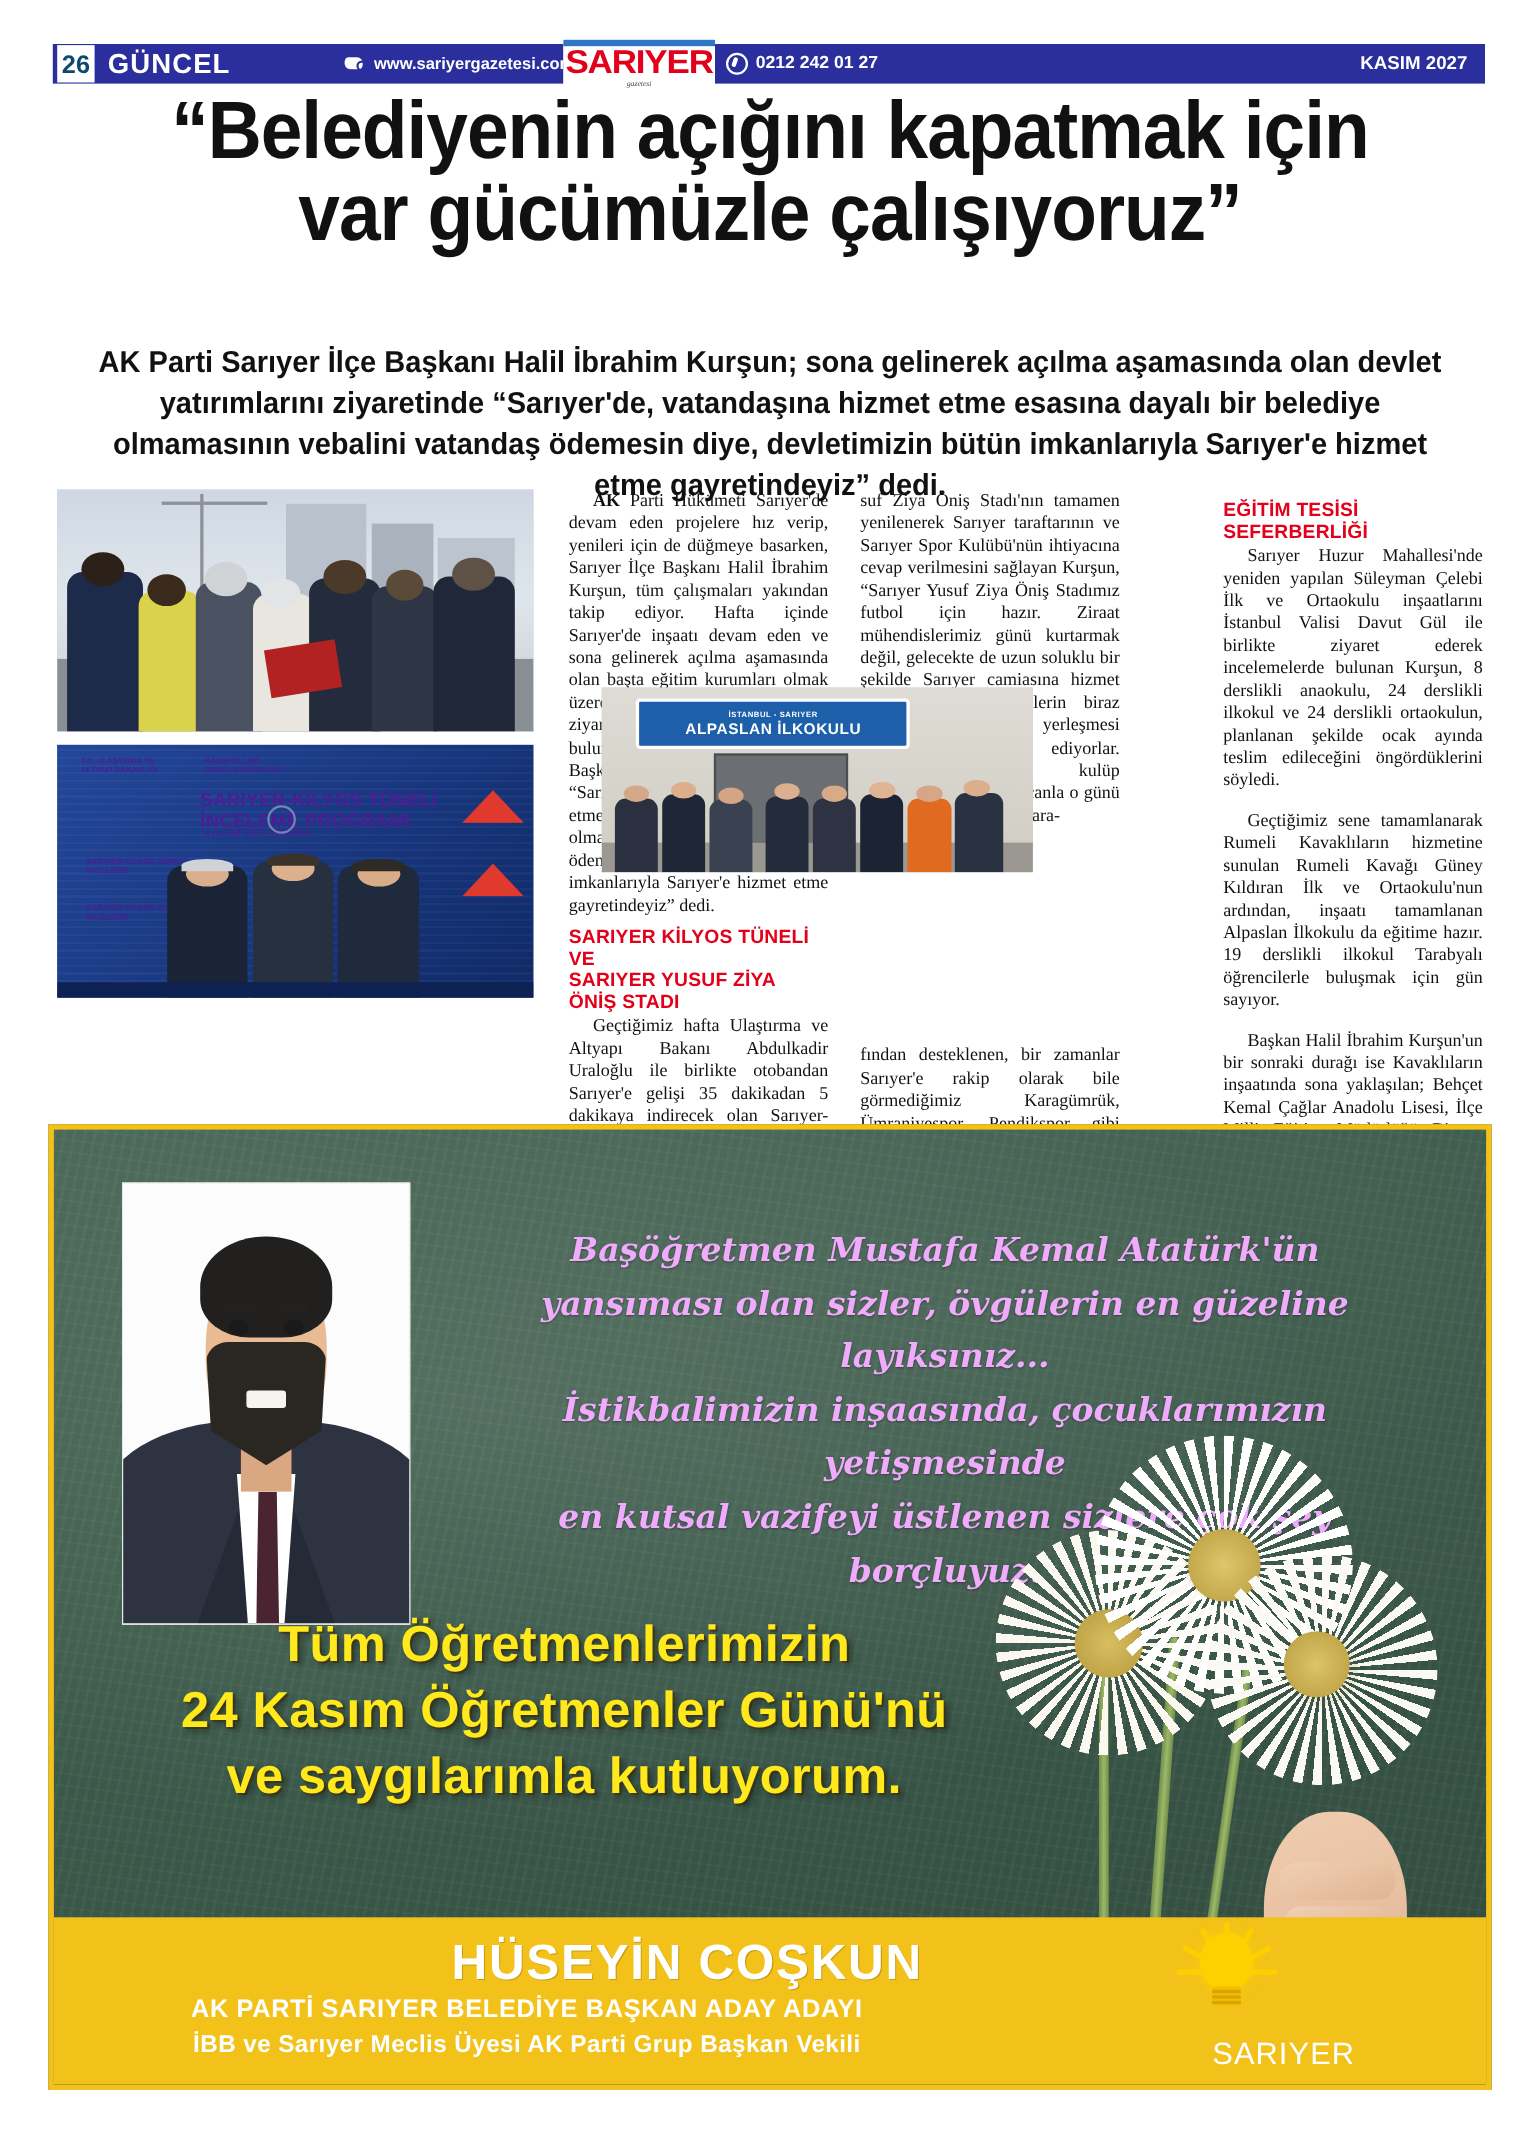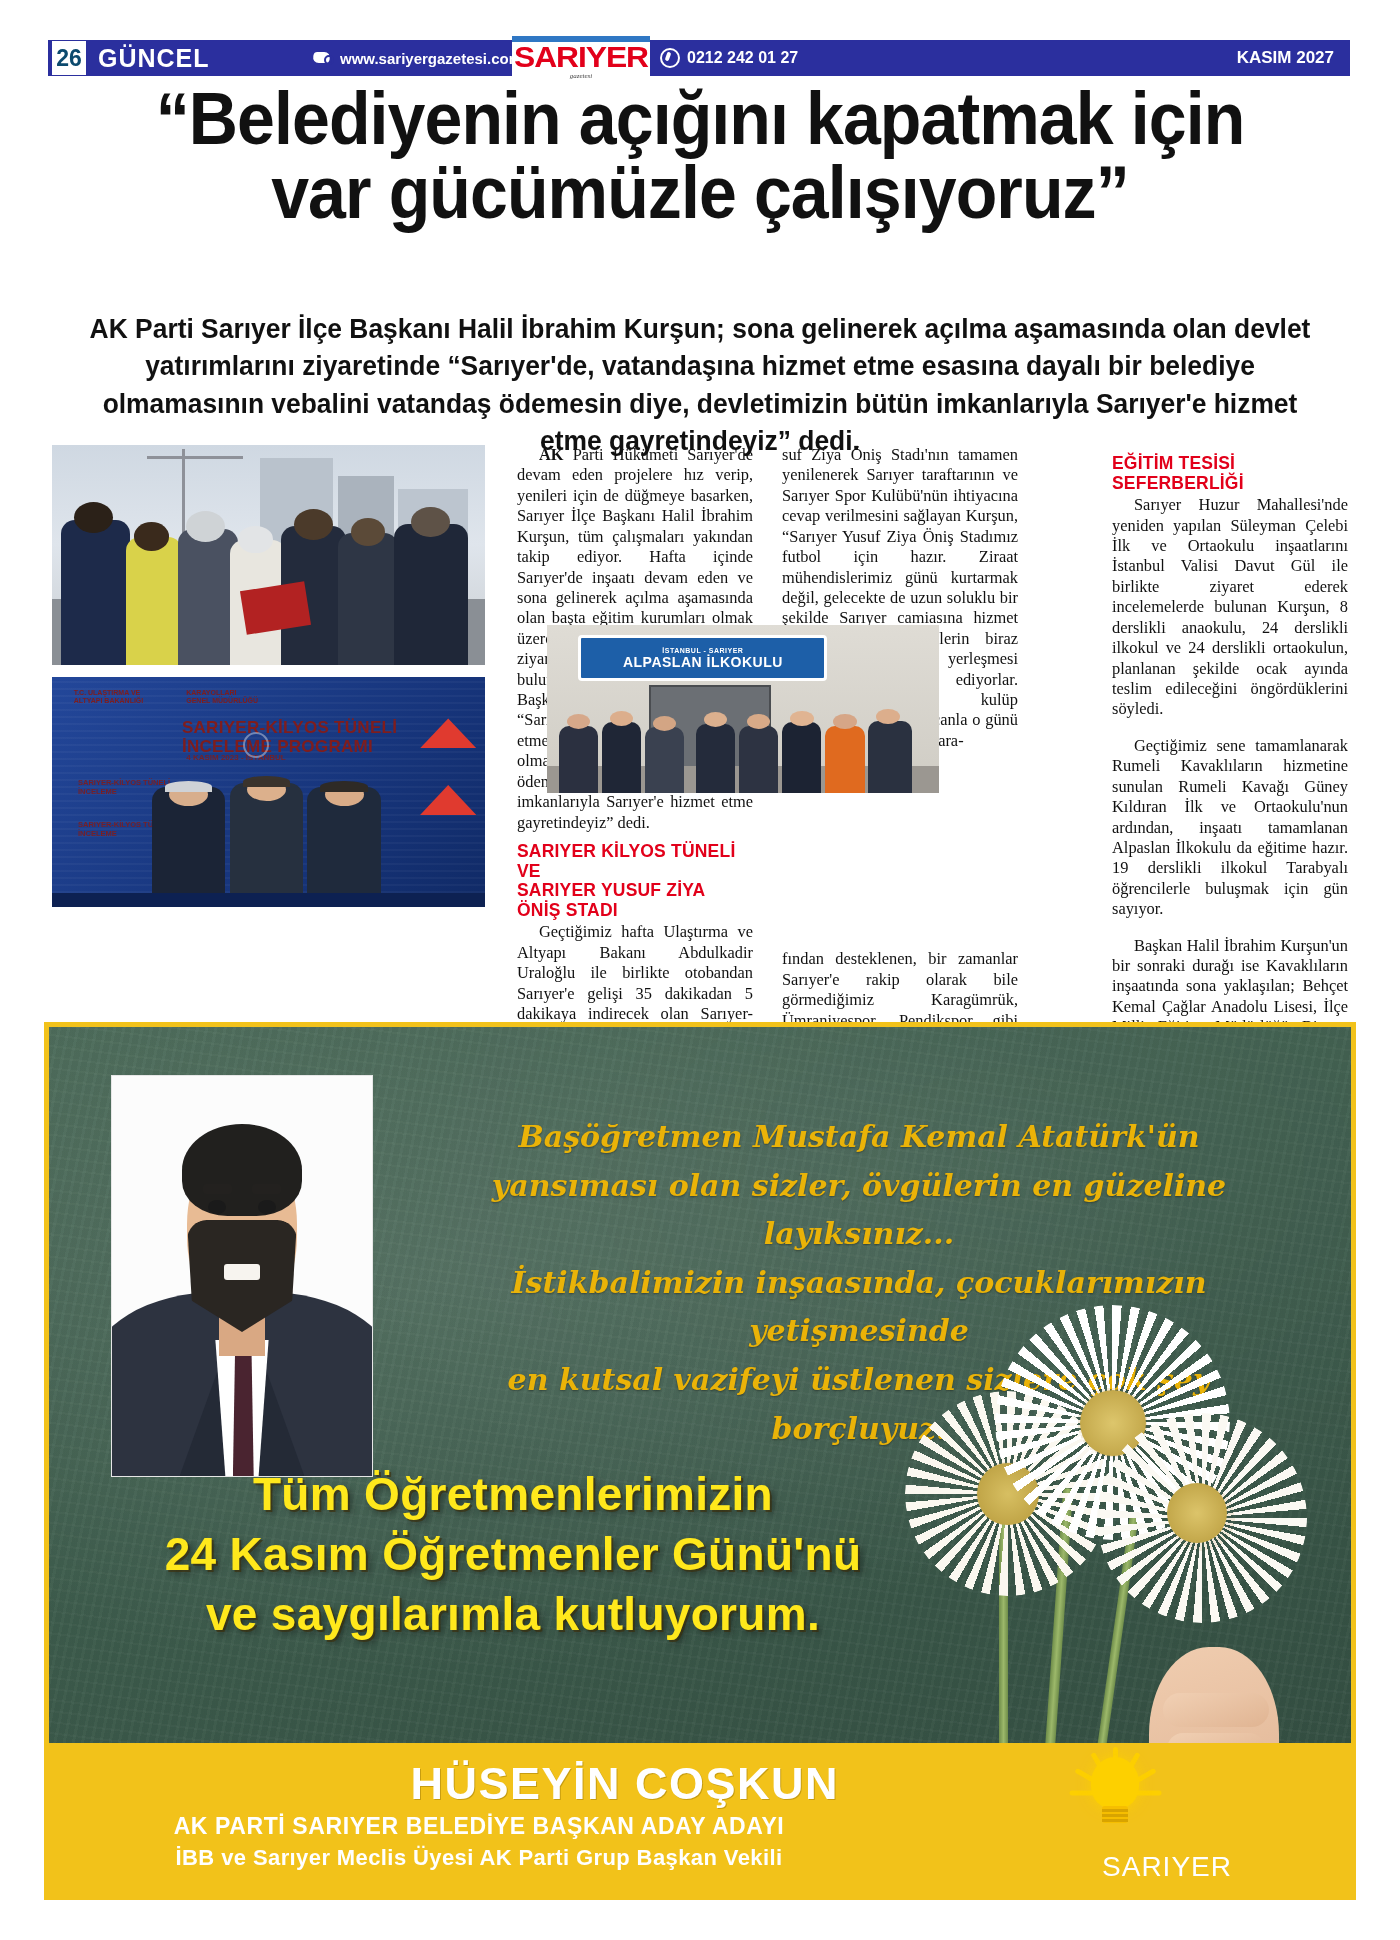--- a/index.html
+++ b/index.html
@@ -132,21 +132,21 @@
   .ph1 .crane{position:absolute;background:#8e9199;}
   .ph1 .p{position:absolute;bottom:0;border-radius:14px 14px 0 0;}
   .ph1 .head{position:absolute;border-radius:50%;}
 
   
   .ph2 .bg{position:absolute;inset:0;background:#1b3f8f;}
   .ph2 .wall{position:absolute;left:0;top:0;width:100%;height:100%;
     background:
       repeating-linear-gradient(0deg, rgba(255,255,255,0.035) 0 2px, rgba(0,0,0,0) 2px 7px),
       linear-gradient(135deg,#23479a 0%,#17357c 60%,#102a66 100%);}
-  .ph2 .txt{position:absolute;color:#7f1d1d;font-family:"Liberation Sans Narrow","Liberation Sans",sans-serif;font-weight:bold;}
+  .ph2 .txt{position:absolute;color:#4c1d95;font-family:"Liberation Sans Narrow","Liberation Sans",sans-serif;font-weight:bold;}
   .ph2 .p{position:absolute;bottom:0;}
   .ph2 .emblem{position:absolute;border-radius:50%;border:2px solid rgba(255,255,255,0.55);}
 
   
   .ph3 .wall{position:absolute;inset:0;background:linear-gradient(#dfdcd5,#cfccc4);}
   .ph3 .sign{position:absolute;left:8%;top:6%;width:62%;height:24%;
     background:#1d5fa8;border:3px solid #fff;border-radius:4px;
     display:flex;flex-direction:column;align-items:center;justify-content:center;color:#fff;}
   .ph3 .sign .s1{font-family:"Liberation Sans",sans-serif;font-size:7px;font-weight:bold;letter-spacing:0.5px;}
   .ph3 .sign .s2{font-family:"Liberation Sans",sans-serif;font-size:14px;font-weight:bold;letter-spacing:0.5px;}
@@ -195,21 +195,21 @@
   .portrait .beard{position:absolute;left:29%;top:36%;width:42%;height:28%;background:#2a2622;
     border-radius:18% 18% 48% 48%;clip-path:polygon(0 6%,14% 0,86% 0,100% 6%,96% 72%,50% 100%,4% 72%);}
   .portrait .mouth{position:absolute;left:43%;top:47%;width:14%;height:4%;background:#f7f4ef;border-radius:3px;}
   .portrait .eyeL{position:absolute;left:37%;top:31%;width:7%;height:3.4%;background:#1a1a1a;border-radius:50%;}
   .portrait .eyeR{position:absolute;right:37%;top:31%;width:7%;height:3.4%;background:#1a1a1a;border-radius:50%;}
   .portrait .browL{position:absolute;left:35%;top:27%;width:11%;height:2.4%;background:#23211f;border-radius:3px;}
   .portrait .browR{position:absolute;right:35%;top:27%;width:11%;height:2.4%;background:#23211f;border-radius:3px;}
 
   .ad-quote{
     position:absolute;left:370px;top:86px;width:880px;
-    color:#eab308;text-align:center;
+    color:#f0abfc;text-align:center;
     font-family:"DejaVu Serif","Liberation Serif",serif;
     font-style:italic;font-weight:bold;font-size:30px;line-height:1.62;
     text-shadow:0 1px 2px rgba(0,0,0,0.35);
   }
   .ad-quote span{display:block;}
 
   .ad-yellow{
     position:absolute;left:74px;top:438px;width:780px;
     color:#ffe81c;text-align:center;
     font-family:"Liberation Sans Narrow","Liberation Sans",sans-serif;

